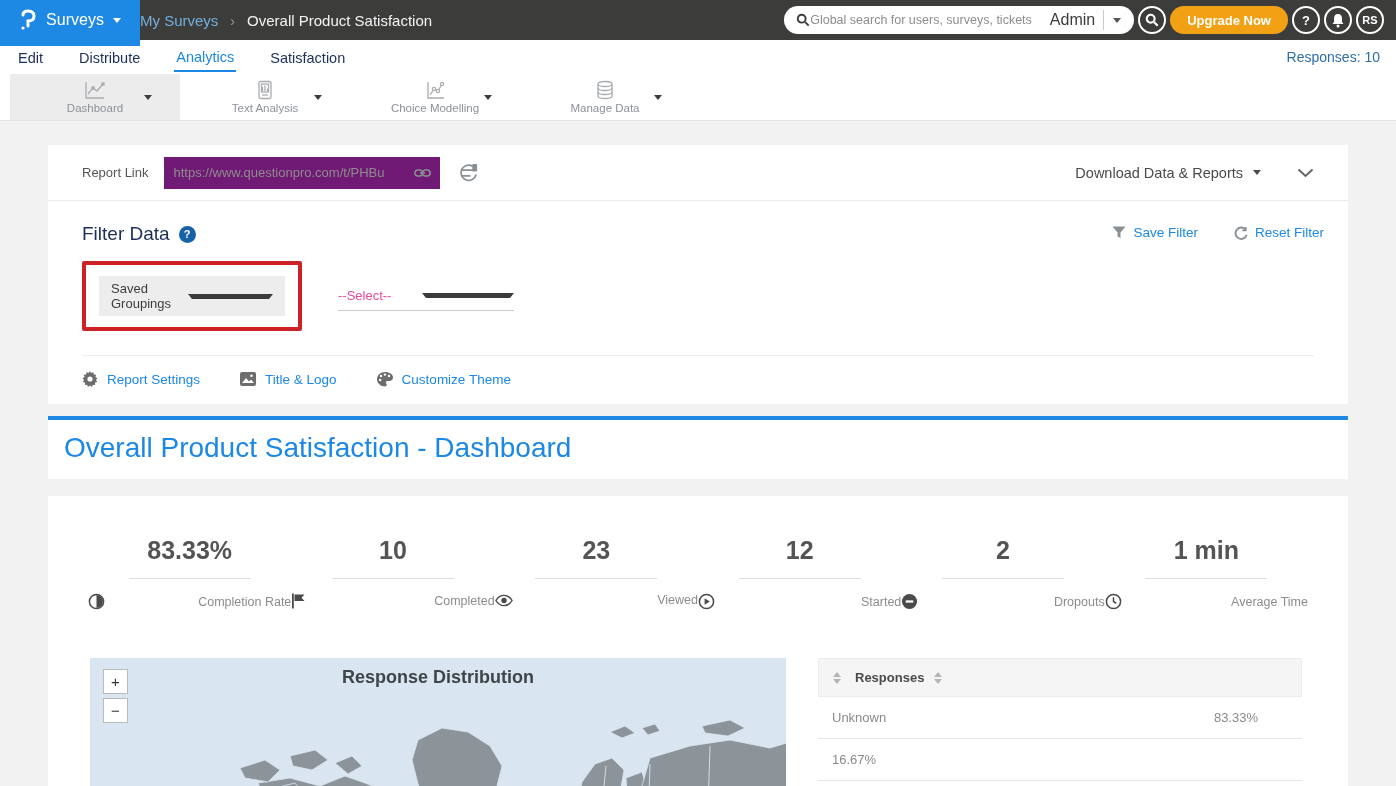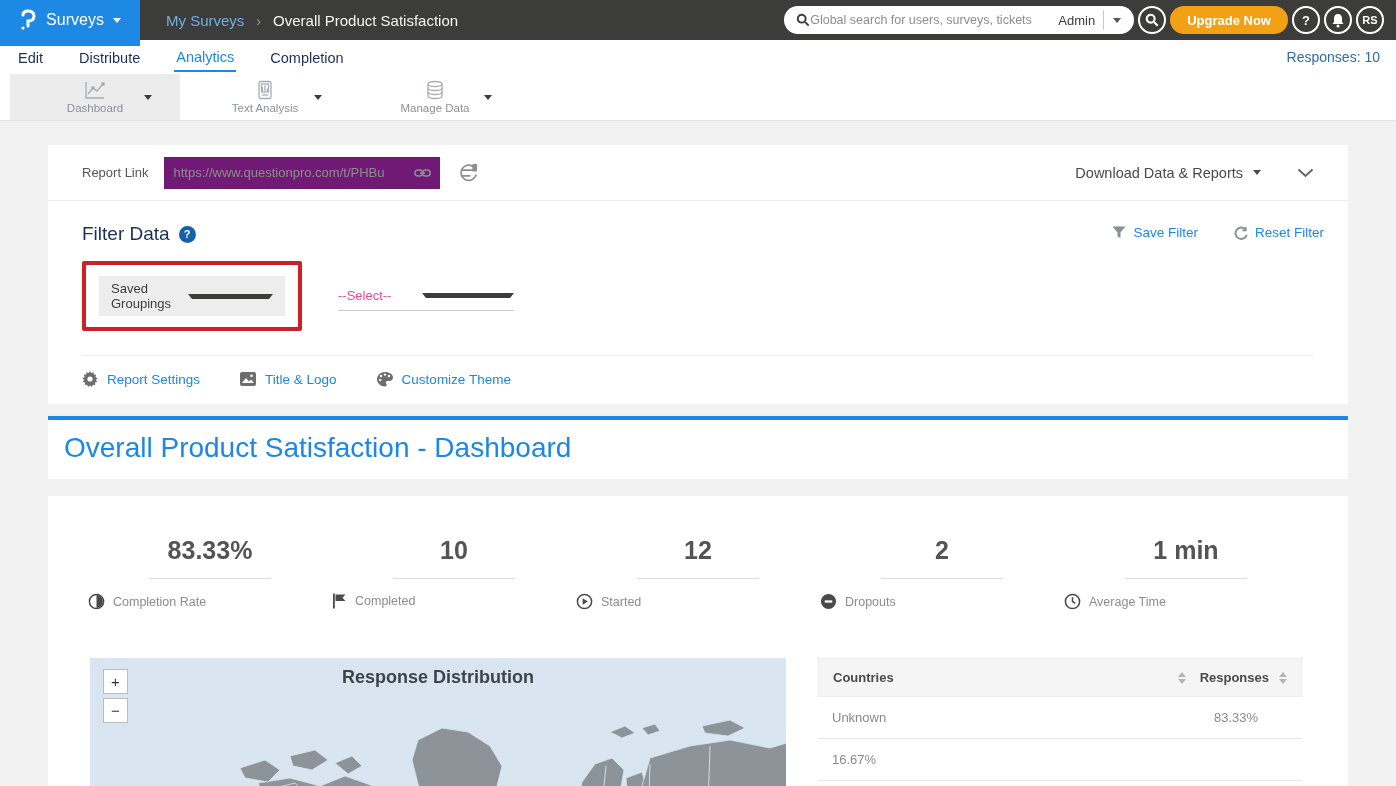--- a/index.html
+++ b/index.html
@@ -5,29 +5,29 @@
   * { box-sizing: border-box; margin: 0; padding: 0; }
   html,body { width:1396px; height:786px; overflow:hidden; }
   body { font-family:"Liberation Sans", sans-serif; background:#f2f2f2; position:relative; }
 
   
   .header { height:40px; background:#3c3c3b; display:flex; align-items:center; color:#fff; }
   .logo-block { width:140px; height:52px; background:#1e88e5; display:flex; align-items:center; justify-content:center; gap:9px; cursor:pointer; flex:none; }
   .logo-glyph { width:18px; height:22px; }
   .logo-product { font-size:16px; }
   .caret { width:0; height:0; border-left:4px solid transparent; border-right:4px solid transparent; border-top:5px solid currentColor; display:inline-block; }
-  .breadcrumb { display:flex; align-items:flex-end; gap:12px; margin-left:26px; font-size:15px; }
+  .breadcrumb { display:flex; align-items:flex-end; gap:12px; font-size:15px; }
   .crumb-parent { color:#74aede; cursor:pointer; }
   .crumb-sep { color:#9a9a9a; font-size:14px; }
   .crumb-current { color:#f4f4f4; }
   .header-right { margin-left:auto; display:flex; align-items:center; gap:4px; padding-right:12px; }
   .search-pill { height:28px; width:350px; background:#fff; border-radius:15px; display:flex; align-items:center; padding:0 4px 0 12px; color:#444; }
   .search-pill input { border:none; outline:none; flex:1; font-size:12.5px; color:#444; font-family:inherit; background:transparent; }
   .search-pill input::placeholder { color:#8d8d8d; }
-  .scope { font-size:13px; color:#3c3c3b; padding:0 8px; }
+  .scope { font-size:16px; color:#3c3c3b; padding:0 8px; }
   .scope-divider { width:1px; height:20px; background:#c9c9c9; }
   .scope-caret { padding:0 9px; color:#555; display:flex; align-items:center; cursor:pointer; }
   .circle-btn { width:28px; height:28px; border:2px solid #fff; border-radius:50%; display:flex; align-items:center; justify-content:center; color:#fff; font-size:13px; font-weight:bold; cursor:pointer; flex:none; }
   .upgrade-btn { height:28px; background:#f2a115; border:none; border-radius:15px; color:#fff; font-weight:bold; font-size:13px; padding:0 17px; cursor:pointer; font-family:inherit; }
 
   
   .subnav { height:34px; background:#fff; display:flex; align-items:center; padding:0 16px; }
   .subnav-item { font-size:14.5px; color:#1c2e59; margin-right:32px; cursor:pointer; padding:7px 2px 5px; }
   .subnav-item.active { color:#1b87e6; border-bottom:2px solid #1b87e6; }
   .responses-count { margin-left:auto; font-size:14px; color:#2e6da8; }
@@ -73,21 +73,21 @@
   .settings-link svg { color:#6d6d6d; }
 
   .title-card { margin-top:12px; border-top:4px solid #1e88e5; padding:12px 0 15px; }
   .page-title { margin-left:16px; font-size:28px; color:#1b87e6; font-weight:500; }
 
   .dash-card { margin-top:17px; padding-top:40px; height:600px; }
   .stats-row { display:flex; padding:0 40px; }
   .stat { flex:1; text-align:center; }
   .stat-value { font-size:25px; font-weight:bold; color:#545454; }
   .stat-line { border:none; border-top:1px solid #ddd; width:122px; margin:13px auto 14px; }
-  .stat-bottom { display:flex; align-items:center; justify-content:flex-start; gap:8px; }
+  .stat-bottom { display:flex; align-items:center; justify-content:space-between; gap:8px; }
   .stat-bottom svg { color:#4a4a4a; }
   .stat-label { font-size:12.5px; color:#8c8c8c; }
 
   .dash-content { display:flex; margin-top:48px; padding:0 46px 0 42px; gap:32px; }
   .map-panel { width:696px; height:300px; background:#d9e6f1; position:relative; flex:none; }
   .map-title { text-align:center; padding-top:9px; font-size:18px; font-weight:bold; color:#3f4448; }
   .zoom-controls { position:absolute; left:13px; top:11px; display:flex; flex-direction:column; }
   .zoom-btn { width:25px; height:25px; background:#fff; border:1px solid #bbb; font-size:15px; color:#333; cursor:pointer; font-family:inherit; line-height:1; }
   .zoom-btn + .zoom-btn { margin-top:4px; }
   .map-svg { position:absolute; left:0; top:40px; width:696px; height:260px; }
@@ -149,21 +149,21 @@
         </svg>
     </div>
     <div class="circle-btn" style="font-size:11px;">RS</div>
   </div>
 </div>
 
 <div class="subnav">
   <span class="subnav-item">Edit</span>
   <span class="subnav-item">Distribute</span>
   <span class="subnav-item active">Analytics</span>
-  <span class="subnav-item">Completion</span>
+  <span class="subnav-item">Satisfaction</span>
   <span class="responses-count">Responses: 10</span>
 </div>
 
 <div class="tabbar">
   <div class="tab active">
     <svg viewBox="0 0 22 20" fill="none" stroke="#a9adb1" stroke-width="1.3">
         <path d="M2 2 L2 18 L20 18"></path>
         <path d="M4 14 L9 8 L13 11 L19 4"></path>
         <rect x="8" y="7" width="2" height="2" fill="#a9adb1"></rect>
         <rect x="18" y="3" width="2" height="2" fill="#a9adb1"></rect>
@@ -176,20 +176,31 @@
         <rect x="5" y="1.5" width="12" height="17" rx="1.5"></rect>
         <rect x="7.5" y="4" width="7" height="8"></rect>
         <path d="M8.5 11 L8.5 7 M11 11 L11 5.5 M13.5 11 L13.5 8.5"></path>
         <path d="M8 15 L14 15"></path>
       </svg>
     <span class="tab-label">Text Analysis</span>
     <span class="caret"></span>
   </div>
   <div class="tab">
     <svg viewBox="0 0 22 20" fill="none" stroke="#a9adb1" stroke-width="1.3">
+        <path d="M4 2 L4 18 L20 18"></path>
+        <path d="M6 15 L10 9 L14 11 L18 4"></path>
+        <circle cx="10" cy="9" r="1.6" fill="#fff"></circle>
+        <circle cx="14" cy="11" r="1.6" fill="#fff"></circle>
+        <circle cx="18" cy="4" r="1.6" fill="#fff"></circle>
+      </svg>
+    <span class="tab-label">Choice Modelling</span>
+    <span class="caret"></span>
+  </div>
+  <div class="tab">
+    <svg viewBox="0 0 22 20" fill="none" stroke="#a9adb1" stroke-width="1.3">
         <ellipse cx="11" cy="4" rx="7" ry="2.5"></ellipse>
         <path d="M4 4 L4 16 C4 17.4 7.1 18.5 11 18.5 C14.9 18.5 18 17.4 18 16 L18 4"></path>
         <path d="M4 8 C4 9.4 7.1 10.5 11 10.5 C14.9 10.5 18 9.4 18 8"></path>
         <path d="M4 12 C4 13.4 7.1 14.5 11 14.5 C14.9 14.5 18 13.4 18 12"></path>
       </svg>
     <span class="tab-label">Manage Data</span>
     <span class="caret"></span>
   </div>
 </div>
 
@@ -308,20 +319,31 @@
       <hr class="stat-line">
       <div class="stat-bottom">
         <svg width="15" height="16" viewBox="0 0 15 16" fill="#4a4a4a">
             <path d="M1 0.5 L2.8 0.5 L2.8 15.5 L1 15.5 Z"></path>
             <path d="M3.5 1.5 L13.5 1.5 L10.5 4.8 L13.5 8 L3.5 8 Z"></path>
           </svg>
         <span class="stat-label">Completed</span>
       </div>
     </div>
 
+    <div class="stat">
+      <div class="stat-value">23</div>
+      <hr class="stat-line">
+      <div class="stat-bottom">
+        <svg width="18" height="13" viewBox="0 0 20 13" fill="none">
+            <path d="M1 6.5 C4 1.5 7 0.8 10 0.8 C13 0.8 16 1.5 19 6.5 C16 11.5 13 12.2 10 12.2 C7 12.2 4 11.5 1 6.5 Z" stroke="#4a4a4a" stroke-width="1.6"></path>
+            <circle cx="10" cy="6.5" r="3" fill="#4a4a4a"></circle>
+          </svg>
+        <span class="stat-label">Viewed</span>
+      </div>
+    </div>
 
     <div class="stat">
       <div class="stat-value">12</div>
       <hr class="stat-line">
       <div class="stat-bottom">
         <svg width="17" height="17" viewBox="0 0 18 18" fill="none" stroke="#4a4a4a" stroke-width="1.6">
             <circle cx="9" cy="9" r="7.5"></circle>
             <path d="M7 5.5 L12.5 9 L7 12.5 Z" fill="#4a4a4a" stroke="none"></path>
           </svg>
         <span class="stat-label">Started</span>
@@ -383,21 +405,20 @@
           <path d="M88 110 L88 238"></path>
           <path d="M516 68 L508 150"></path>
           <path d="M560 66 L556 190"></path>
           <path d="M620 48 L615 205"></path>
         </g>
       </svg>
     </div>
 
     <div class="countries-table">
       <div class="table-header">
-        <span class="th-countries">Countries</span>
         <span class="sort-icon">
             <i class="up"></i>
             <i class="down"></i>
           </span>
         <span class="th-responses">Responses</span>
         <span class="sort-icon">
             <i class="up"></i>
             <i class="down"></i>
           </span>
       </div>

